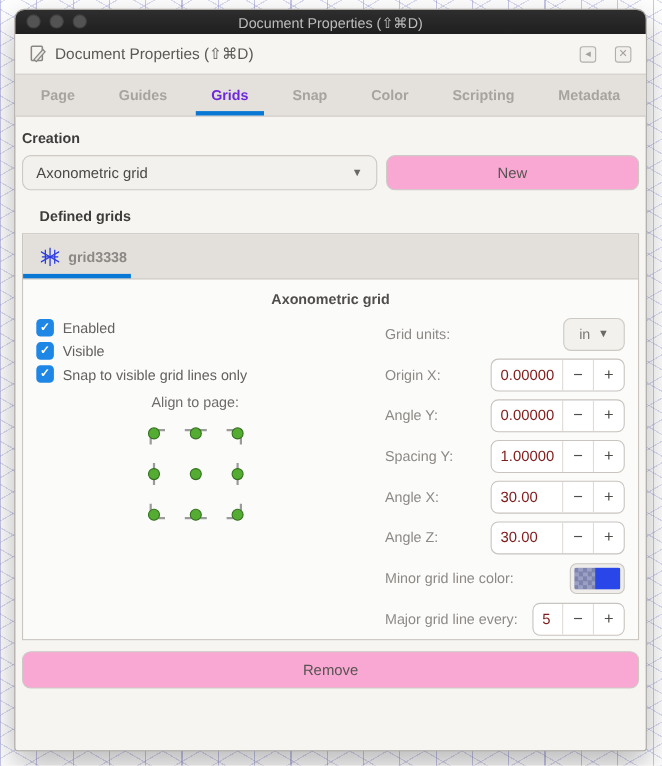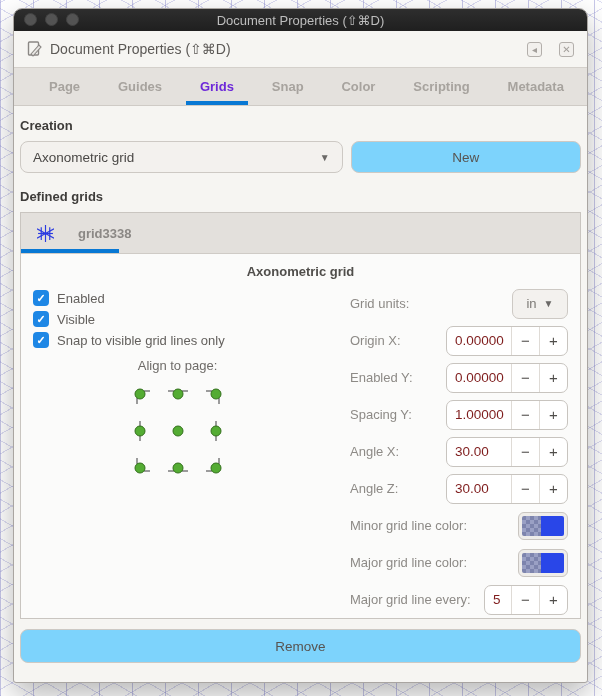--- a/index.html
+++ b/index.html
@@ -39,46 +39,46 @@
     color:#a39f9b;font-size:10px;line-height:13px;text-align:center;box-sizing:border-box;
     background:#f2f0ed;
   }
   
   .tabbar{
     height:37px;flex:none;background:#e4e1dd;
     border-top:1px solid #d4d0cb;border-bottom:1px solid #cfcbc6;
     display:flex;justify-content:space-between;padding:0 20px;
     font-size:13px;font-weight:bold;color:#a7a39e;
   }
-  .tab{position:relative;display:flex;align-items:center;padding:0 3px;cursor:default;margin-left:12px;}
+  .tab{position:relative;display:flex;align-items:center;padding:0 3px;cursor:default;}
   .tab.active{color:#6d28d9;}
   .tab.active .tab-underline{
     position:absolute;left:-11px;right:-11px;bottom:0;height:4px;background:#0878d4;
   }
   
   .content{flex:1;padding:10px 6px 0;font-size:13px;display:flex;flex-direction:column;}
   .section-label{font-weight:bold;color:#3e3c3a;margin:2px 0 8px;}
   .creation-row{display:flex;gap:8px;height:32px;flex:none;}
   .dropdown{
     flex:1.3;background:#f3f1ee;border:1px solid #cdc9c4;border-radius:8px;
     display:flex;align-items:center;justify-content:space-between;
     padding:0 12px;color:#4a4846;font-size:13.5px;box-sizing:border-box;
   }
   .dd-arrow{color:#6b6967;font-size:10px;}
   .push-btn{
-    background:#7dd3fc;border:1px solid #cdc9c4;border-radius:8px;
+    background:#f9a8d4;border:1px solid #cdc9c4;border-radius:8px;
     display:flex;align-items:center;justify-content:center;
     color:#575451;font-size:13.5px;box-sizing:border-box;
   }
   .new-btn{flex:1;}
-  .defined-label{margin-top:16px;}
+  .defined-label{margin-top:16px;margin-left:16px;}
   
   .panel{border:1px solid #c9c5c0;background:#fbfbfa;flex:none;}
   .tabstrip{height:40px;background:#e3e0dc;border-bottom:1px solid #cfcbc6;position:relative;display:flex;}
-  .gridtab{display:flex;align-items:center;gap:24px;padding:0 16px;font-weight:bold;color:#8b8885;}
+  .gridtab{display:flex;align-items:center;gap:8px;padding:0 16px;font-weight:bold;color:#8b8885;}
   .gridtab-underline{position:absolute;left:0;bottom:0;width:98px;height:4px;background:#0878d4;}
   .panel-body{padding:8px 12px 0;}
   .panel-title{text-align:center;font-weight:bold;color:#504e4b;margin:2px 0 6px;}
   .cols{display:flex;}
   .col-left{flex:1;padding-top:2px;}
   .col-right{width:218px;flex:none;display:flex;flex-direction:column;}
   
   .check-row{display:flex;align-items:center;gap:8px;height:20px;margin:1px 0;}
   .checkbox{
     width:16px;height:16px;border-radius:4px;background:#1e87e5;flex:none;
@@ -309,21 +309,21 @@
             <div class="frow">
               <span>Origin X:</span>
               <div class="spin">
                 <input value="0.00000" style="">
                 <div class="spin-btn">−</div>
                 <div class="spin-btn">+</div>
               </div>
             </div>
 
             <div class="frow">
-              <span>Enabled Y:</span>
+              <span>Angle Y:</span>
               <div class="spin">
                 <input value="0.00000" style="">
                 <div class="spin-btn">−</div>
                 <div class="spin-btn">+</div>
               </div>
             </div>
 
             <div class="frow">
               <span>Spacing Y:</span>
               <div class="spin">
@@ -354,29 +354,20 @@
             <div class="frow">
               <span>Minor grid line color:</span>
               <div class="swatch-btn">
                 <div class="swatch-inner">
                   <div class="swatch-alpha"></div>
                   <div class="swatch-solid"></div>
                 </div>
               </div>
             </div>
 
-            <div class="frow">
-              <span>Major grid line color:</span>
-              <div class="swatch-btn">
-                <div class="swatch-inner">
-                  <div class="swatch-alpha"></div>
-                  <div class="swatch-solid"></div>
-                </div>
-              </div>
-            </div>
 
             <div class="frow">
               <span>Major grid line every:</span>
               <div class="spin small">
                 <input value="5" style="">
                 <div class="spin-btn">−</div>
                 <div class="spin-btn">+</div>
               </div>
             </div>
 

